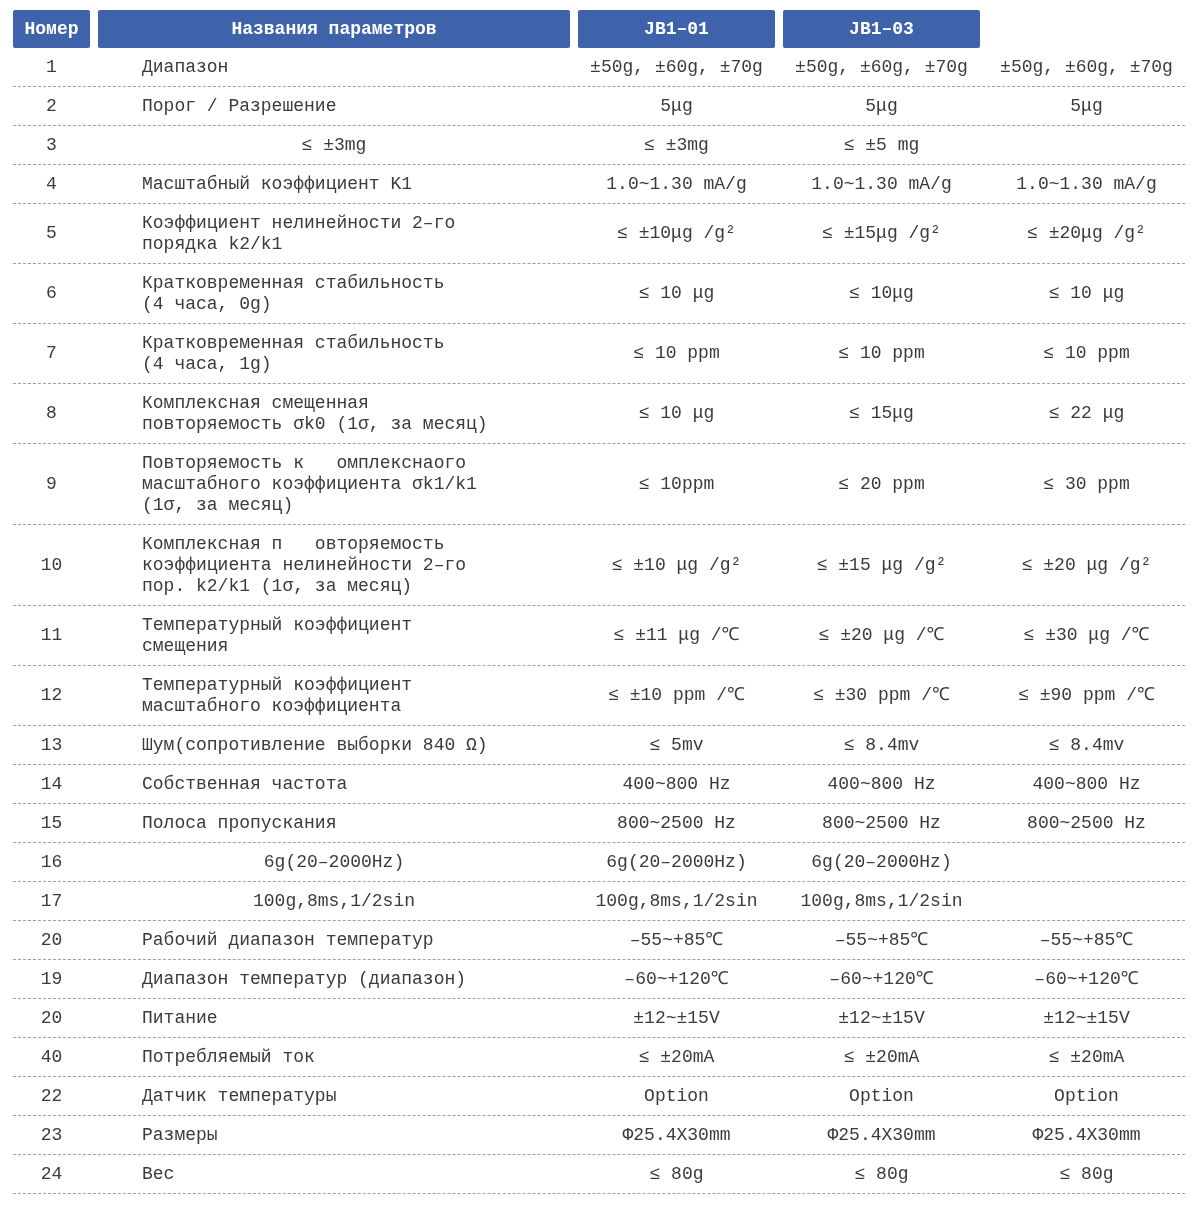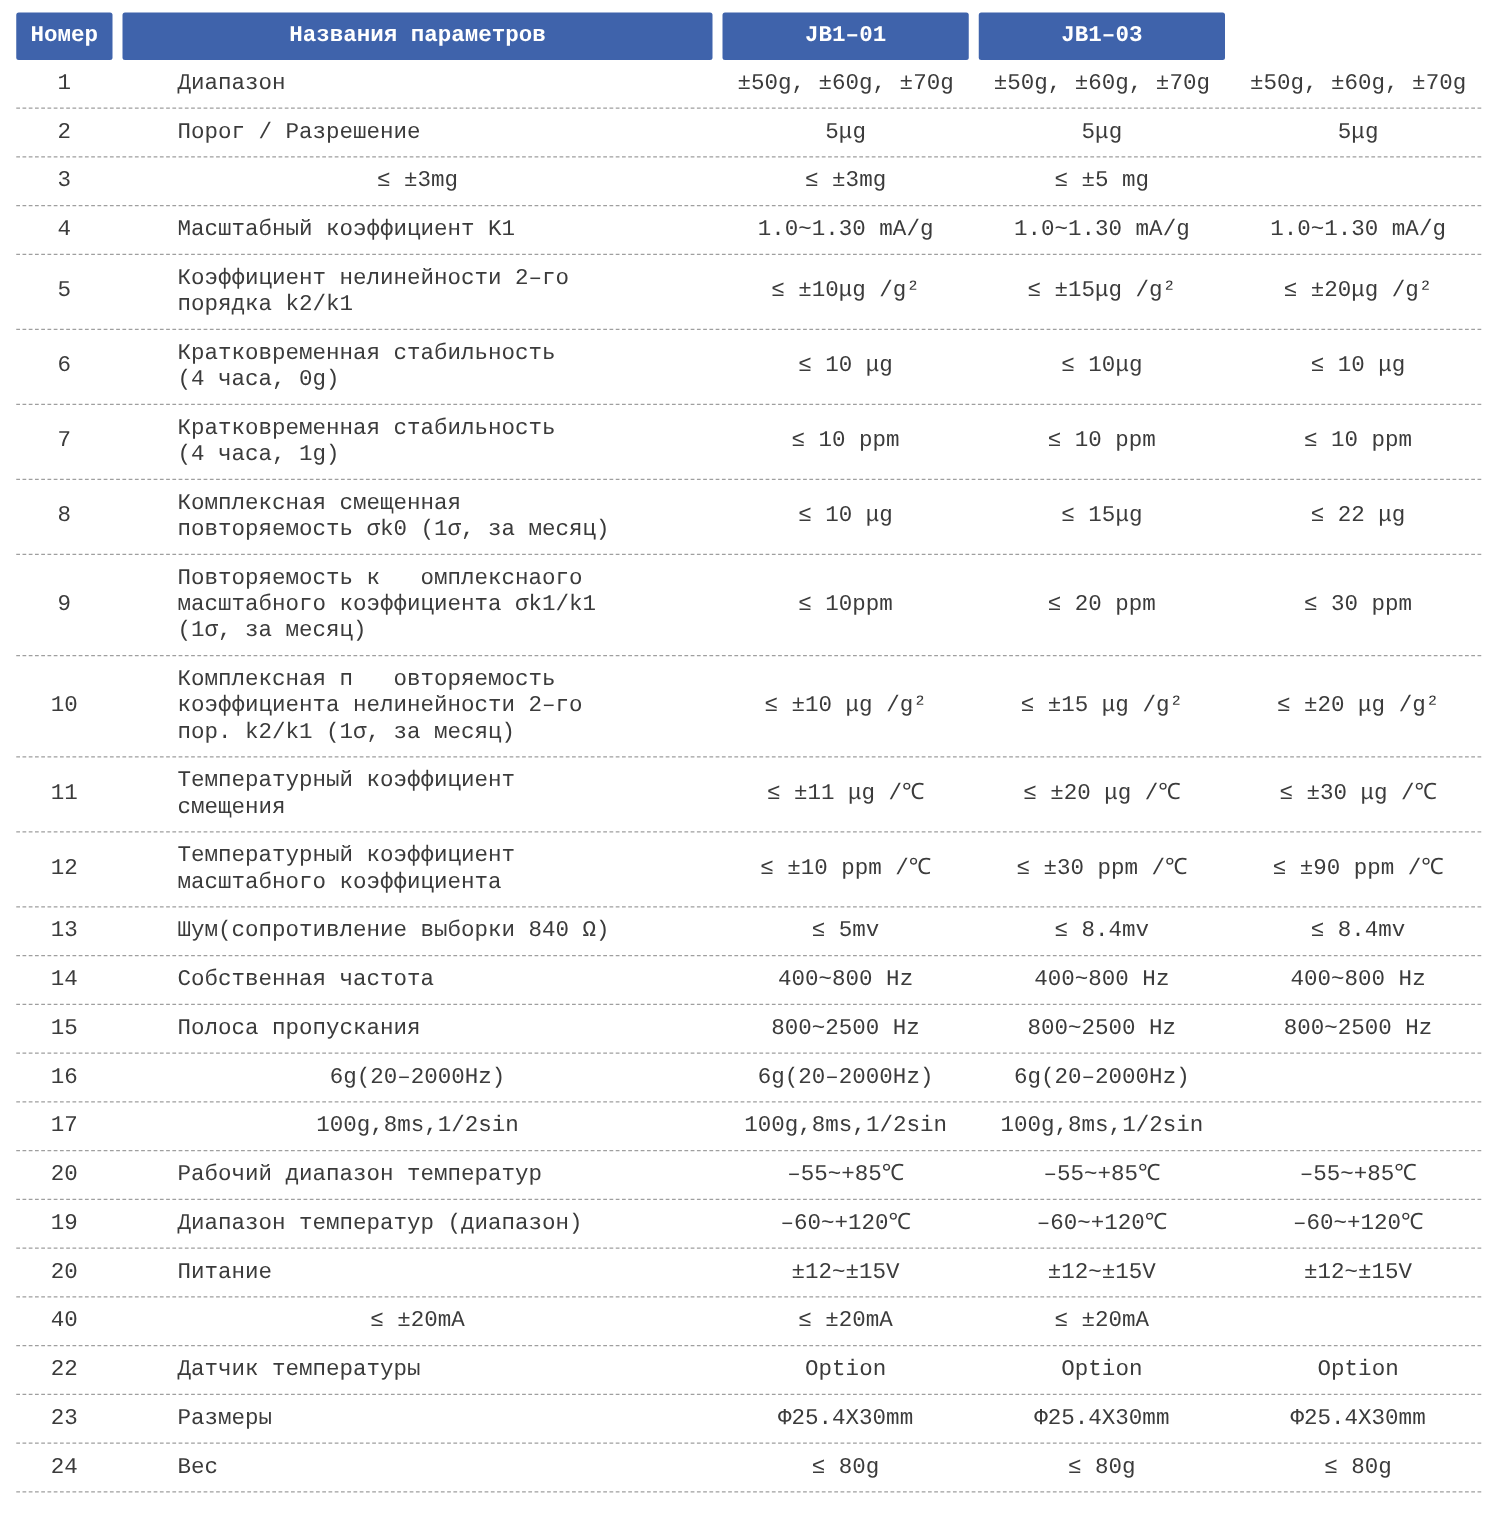--- a/index.html
+++ b/index.html
@@ -209,20 +209,21 @@
   </div>
       <div class="grid-row body-row">
     <div class="cell col-num">20</div>
     <div class="cell col-name">Питание</div>
     <div class="cell col-val">±12~±15V</div>
     <div class="cell col-val">±12~±15V</div>
     <div class="cell col-val">±12~±15V</div>
   </div>
       <div class="grid-row body-row">
     <div class="cell col-num">40</div>
+    <div class="cell col-name">Потребляемый ток</div>
     <div class="cell col-val">≤ ±20mA</div>
     <div class="cell col-val">≤ ±20mA</div>
     <div class="cell col-val">≤ ±20mA</div>
   </div>
       <div class="grid-row body-row">
     <div class="cell col-num">22</div>
     <div class="cell col-name">Датчик температуры</div>
     <div class="cell col-val">Option</div>
     <div class="cell col-val">Option</div>
     <div class="cell col-val">Option</div>

